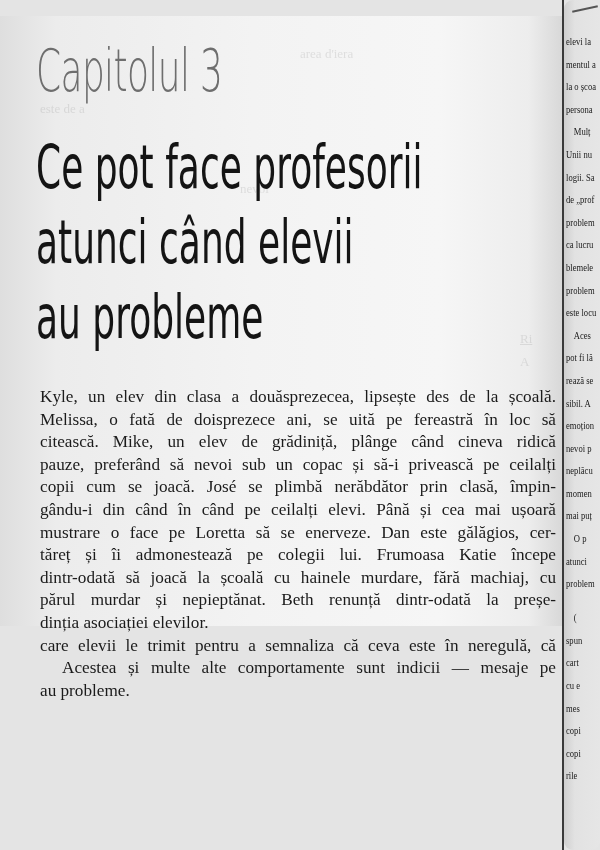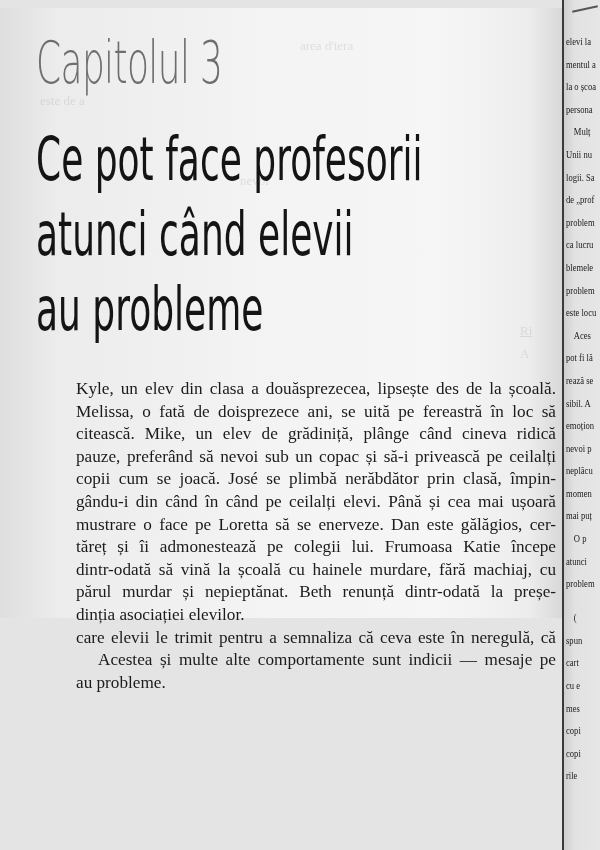--- a/index.html
+++ b/index.html
@@ -13,41 +13,42 @@
     .spread {
       position: relative;
       width: 600px;
       height: 850px;
       overflow: hidden;
       background: #e4e4e4;
     }
     .left-page {
       position: absolute;
       left: 0;
-      top: 8px;
+      top: 16px;
       width: 562px;
       height: 610px;
       background: linear-gradient(90deg, #dedede 0%, #ececec 10%, #f3f3f3 45%, #f6f6f6 78%, #ededed 94%, #d8d8d8 100%);
     }
     .gutter-line {
       position: absolute;
       left: 562px;
       top: 0;
       width: 2px;
       height: 850px;
       background: #3a3a3a;
     }
     .right-page {
       position: absolute;
       left: 564px;
       top: 0;
       width: 36px;
       height: 850px;
       background: linear-gradient(90deg, #cfcfcf 0%, #e2e2e2 30%, #e6e6e6 100%);
       overflow: hidden;
+      border-radius: 9px;
     }
     .right-top-mark {
       position: absolute;
       left: 8px;
       top: 8px;
       width: 26px;
       height: 2px;
       background: #555;
       transform: rotate(-12deg);
     }
@@ -118,21 +119,20 @@
       text-align: justify;
     }
     .body-text p {
       margin: 0;
     }
     .body-text .tline {
       display: block;
       text-align: justify;
       text-align-last: justify;
       white-space: nowrap;
-      margin-left: 36px;
     }
     .body-text .tline.last {
       text-align-last: left;
     }
   </style>
 </head>
 <body>
 
 <div class="spread">
 
@@ -155,21 +155,21 @@
     <div class="body-text">
       <p>
         <span class="tline">Kyle, un elev din clasa a douăsprezecea, lipsește des de la școală.</span>
         <span class="tline">Melissa, o fată de doisprezece ani, se uită pe fereastră în loc să</span>
         <span class="tline">citească. Mike, un elev de grădiniță, plânge când cineva ridică</span>
         <span class="tline">pauze, preferând să nevoi sub un copac și să-i privească pe ceilalți</span>
         <span class="tline">copii cum se joacă. José se plimbă nerăbdător prin clasă, împin-</span>
         <span class="tline">gându-i din când în când pe ceilalți elevi. Până și cea mai ușoară</span>
         <span class="tline">mustrare o face pe Loretta să se enerveze. Dan este gălăgios, cer-</span>
         <span class="tline">tăreț și îi admonestează pe colegii lui. Frumoasa Katie începe</span>
-        <span class="tline">dintr-odată să vină la școală cu hainele murdare, fără machiaj, cu</span>
+        <span class="tline">dintr-odată să joacă la școală cu hainele murdare, fără machiaj, cu</span>
         <span class="tline">părul murdar și nepieptănat. Beth renunță dintr-odată la preșe-</span>
         <span class="tline last">dinția asociației elevilor.</span>
       </p>
       <p>
         <span class="tline">care elevii le trimit pentru a semnaliza că ceva este în neregulă, că</span>
         <span class="tline" style="padding-left:22px;">Acestea și multe alte comportamente sunt indicii — mesaje pe</span>
         <span class="tline last">au probleme.</span>
       </p>
     </div>
   </div>

